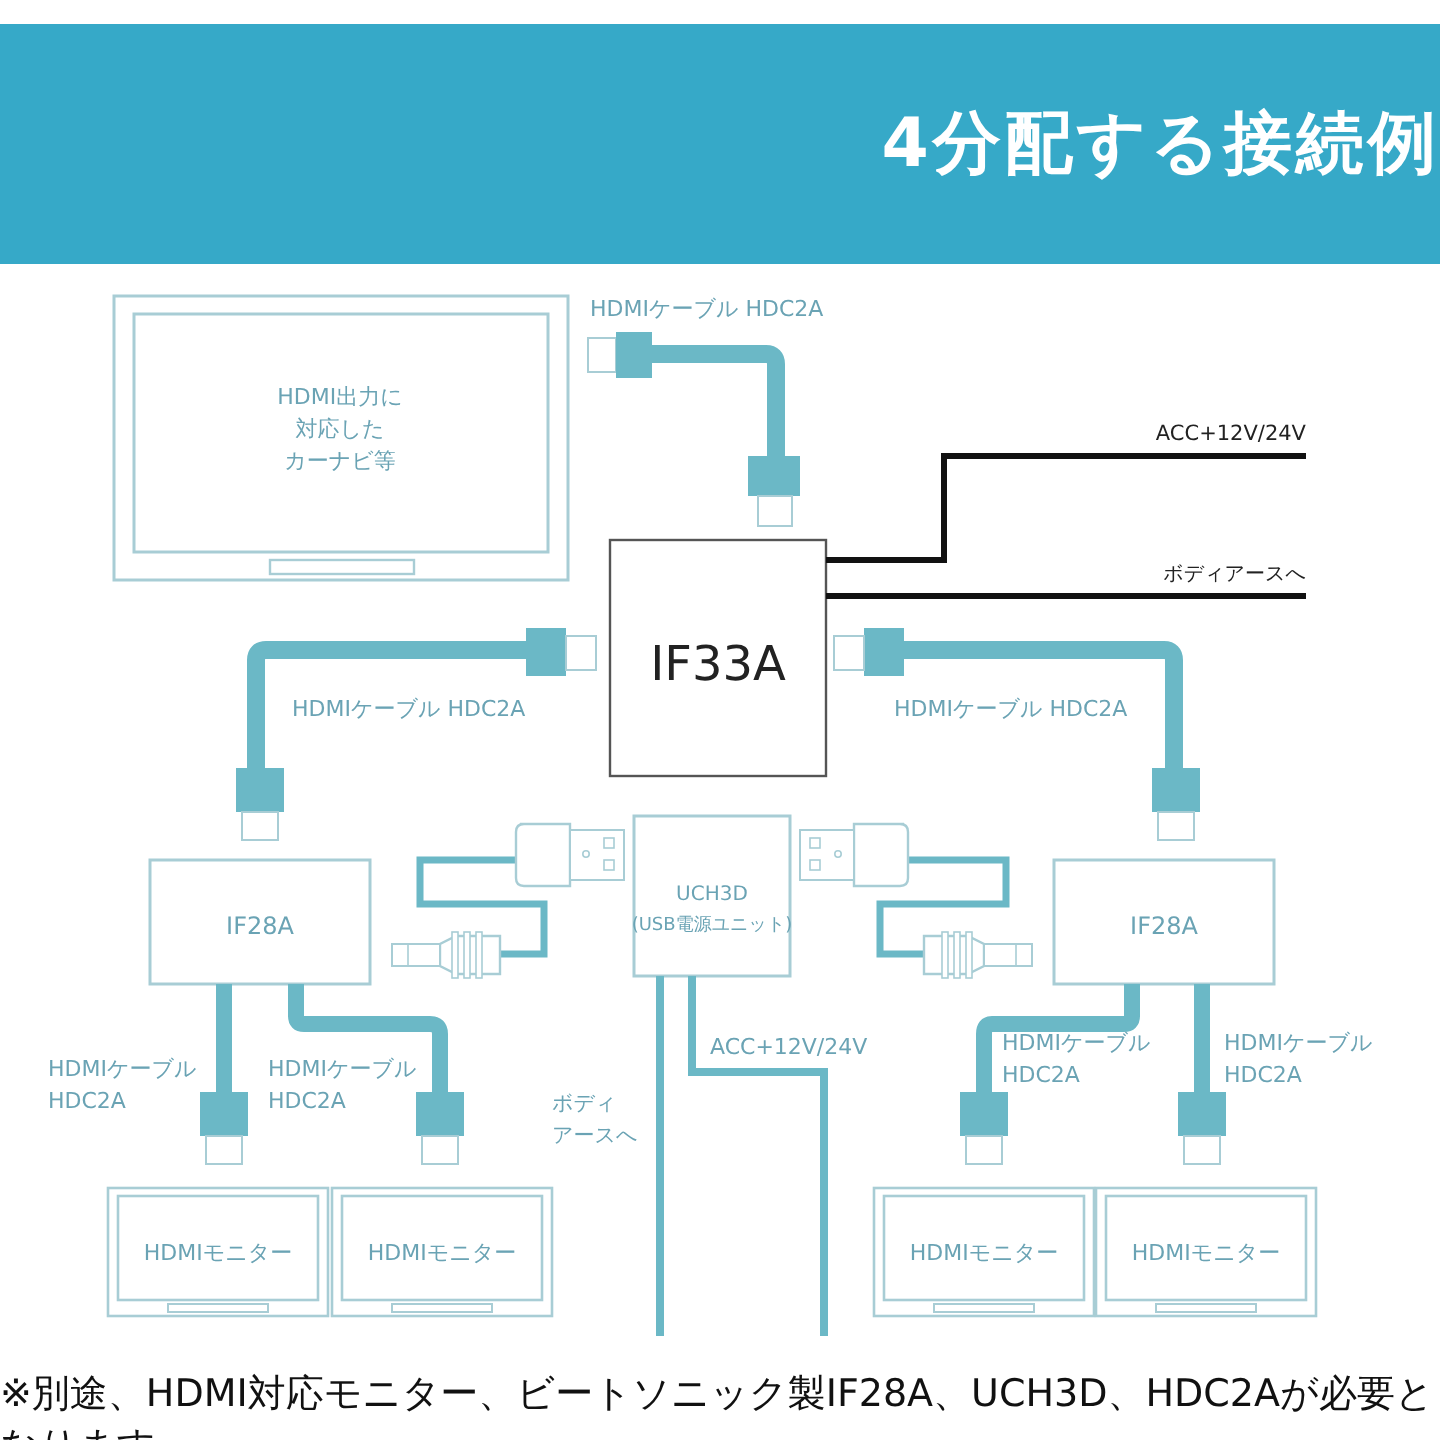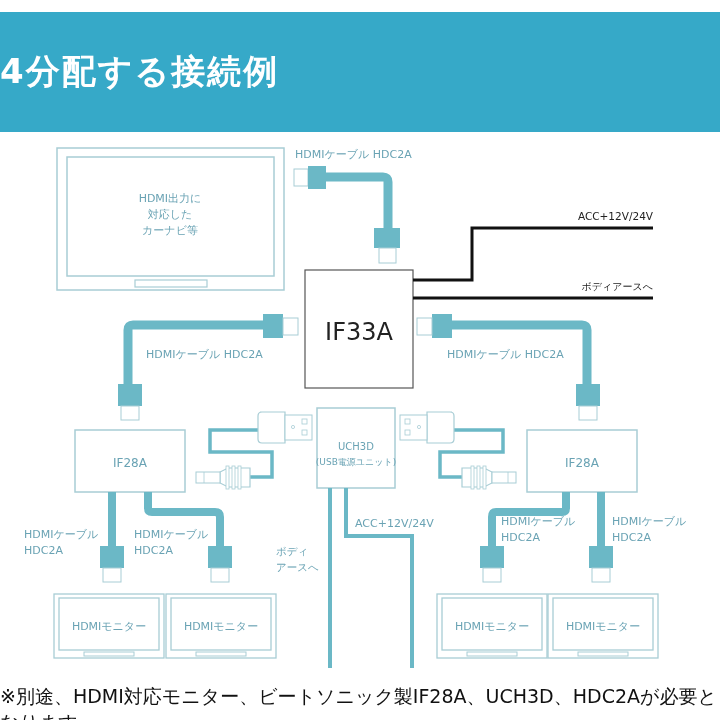--- a/index.html
+++ b/index.html
@@ -1,17 +1,17 @@
 <!DOCTYPE html>
 <html><head>
   <meta charset="utf-8">
   <style>
     html, body { margin: 0; padding: 0; background: #ffffff; }
     body { width: 720px; height: 720px; position: relative; overflow: hidden; font-family: "DejaVu Sans", sans-serif; }
-    .banner { position: absolute; left: 0; top: 12px; width: 720px; height: 120px; background: #36a9c8; display: flex; align-items: center; justify-content: flex-start; }
+    .banner { position: absolute; left: 0; top: 12px; width: 720px; height: 120px; background: #36a9c8; display: flex; align-items: center; justify-content: flex-end; }
     .banner-title { color: #ffffff; font-size: 34px; font-weight: bold; letter-spacing: 2px; font-family: "DejaVu Sans", sans-serif; }
     svg.diagram { position: absolute; left: 0; top: 0; }
     .lbl { font-family: "DejaVu Sans", sans-serif; fill: #6aa3b4; }
     .lbl-dark { font-family: "DejaVu Sans", sans-serif; fill: #222222; }
     .footnote { position: absolute; left: 0; top: 684px; width: 720px; text-align: left; font-size: 19px; color: #111; font-family: "DejaVu Sans", sans-serif; }
   </style>
 </head>
 <body>
 
 <div class="banner">

